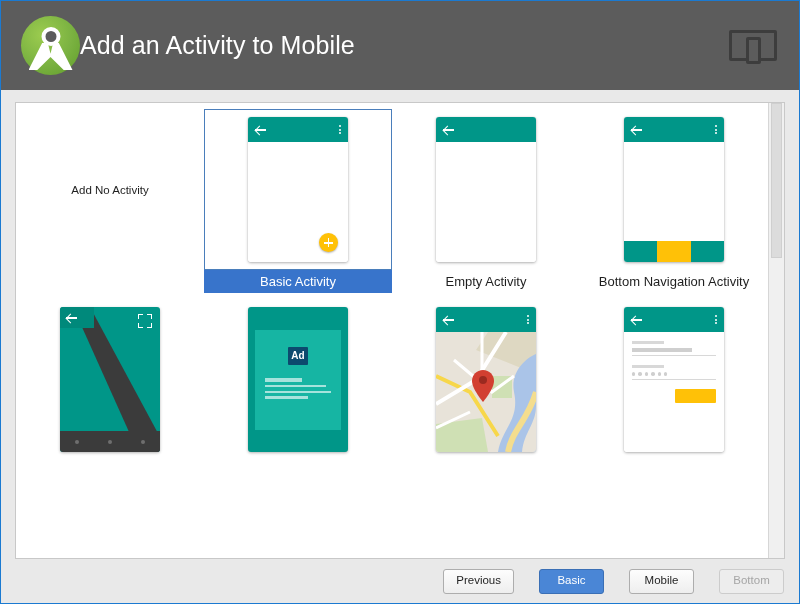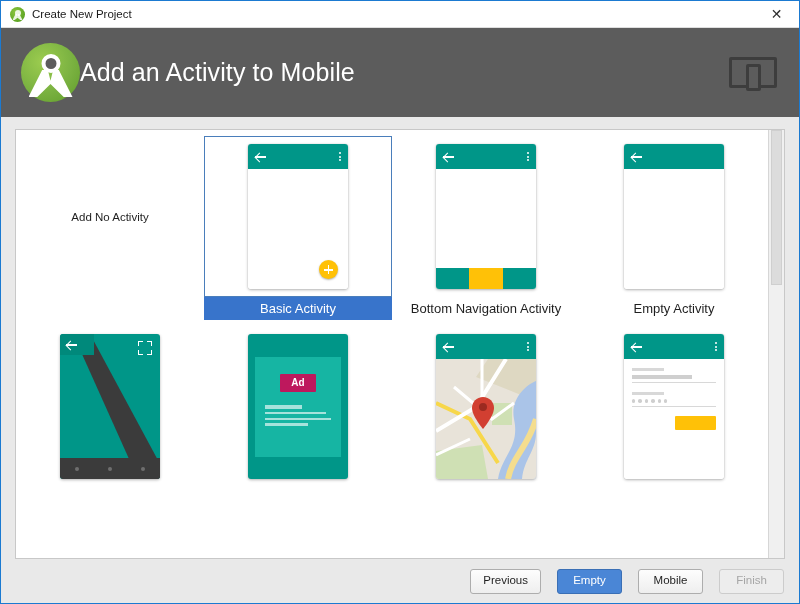--- a/index.html
+++ b/index.html
@@ -352,22 +352,22 @@
   }
   .ad-inner {
     width: 86px; height: 100px;
     background: #16b5a3;
     display: flex;
     flex-direction: column;
     align-items: center;
     padding-top: 17px;
   }
   .ad-badge {
-    width: 36px; height: 18px;
-    background: #be185d;
+    width: 20px; height: 18px;
+    background: #0c4a6e;
     display: flex;
     align-items: center;
     justify-content: center;
     color: #ffffff;
     font-size: 10px;
     font-weight: bold;
     border-radius: 1px;
   }
   .ad-lines { width: 100%; padding: 0 10px; margin-top: 13px; }
   .ad-lines i { display: block; background: rgba(255,255,255,.62); margin-bottom: 3.5px; }
@@ -412,21 +412,21 @@
   }
 
   
   .footer {
     height: 44px;
     flex: 0 0 auto;
     background: #e9e9e9;
     display: flex;
     align-items: center;
     justify-content: flex-end;
-    gap: 16px;
+    gap: 25px;
     padding: 0 15px;
   }
   .btn {
     min-width: 65px;
     height: 25px;
     padding: 0 12px;
     font-size: 11.5px;
     font-family: "Liberation Sans", sans-serif;
     border-radius: 3px;
     border: 1px solid #adadad;
@@ -445,27 +445,20 @@
     border-color: #cccccc;
     background: #ededed;
     cursor: default;
   }
 </style>
 </head>
 <body>
 
 <div class="window">
 
-  <div class="titlebar">
-    <div class="titlebar-left">
-      <span class="as-mini-icon"></span>
-      <span class="titlebar-text">Create New Project</span>
-    </div>
-    <div class="titlebar-close">✕</div>
-  </div>
 
   <div class="header">
     <div class="as-logo">
       <span class="head"></span>
       <span class="legs"></span>
     </div>
     <div class="header-title">Add an Activity to Mobile</div>
     <div class="header-device-icon">
       <span class="tablet"></span>
       <span class="phone"></span>
@@ -501,47 +494,47 @@
               </div>
             </div>
             <div class="cell-label">Basic Activity</div>
           </div>
 
           <div class="cell">
             <div class="thumb-box">
               <div class="phone-card">
                 <div class="appbar">
                   <span class="back-arrow"></span>
+                </div>
+                <div class="phone-body"></div>
+              </div>
+            </div>
+            <div class="cell-label">Empty Activity</div>
+          </div>
+
+          <div class="cell">
+            <div class="thumb-box">
+              <div class="phone-card">
+                <div class="appbar">
+                  <span class="back-arrow"></span>
                   <span class="overflow-dots">
                       <i></i>
                       <i></i>
                       <i></i>
                     </span>
                 </div>
                 <div class="phone-body"></div>
                 <div class="bottomnav">
                   <span></span>
                   <span class="active"></span>
                   <span></span>
                 </div>
               </div>
             </div>
             <div class="cell-label">Bottom Navigation Activity</div>
-          </div>
-
-          <div class="cell">
-            <div class="thumb-box">
-              <div class="phone-card">
-                <div class="appbar">
-                  <span class="back-arrow"></span>
-                </div>
-                <div class="phone-body"></div>
-              </div>
-            </div>
-            <div class="cell-label">Empty Activity</div>
           </div>
 
           <div class="cell">
             <div class="thumb-box">
               <div class="fs-card">
                 <svg class="fs-diagonal" viewBox="0 0 100 145" preserveAspectRatio="none">
                   <polygon points="30,0 100,130 100,145 78,145 13,0" fill="#3b3b3b"></polygon>
                 </svg>
                 <div class="fs-topbar">
                   <span class="back-arrow"></span>
@@ -651,18 +644,18 @@
       </div>
 
       <div class="vscroll">
         <div class="vscroll-thumb"></div>
       </div>
     </div>
   </div>
 
   <div class="footer">
     <button class="btn">Previous</button>
-    <button class="btn primary">Empty</button>
+    <button class="btn primary">Basic</button>
     <button class="btn">Mobile</button>
-    <button class="btn disabled">Finish</button>
+    <button class="btn disabled">Bottom</button>
   </div>
 
 </div>
 
 </body></html>

